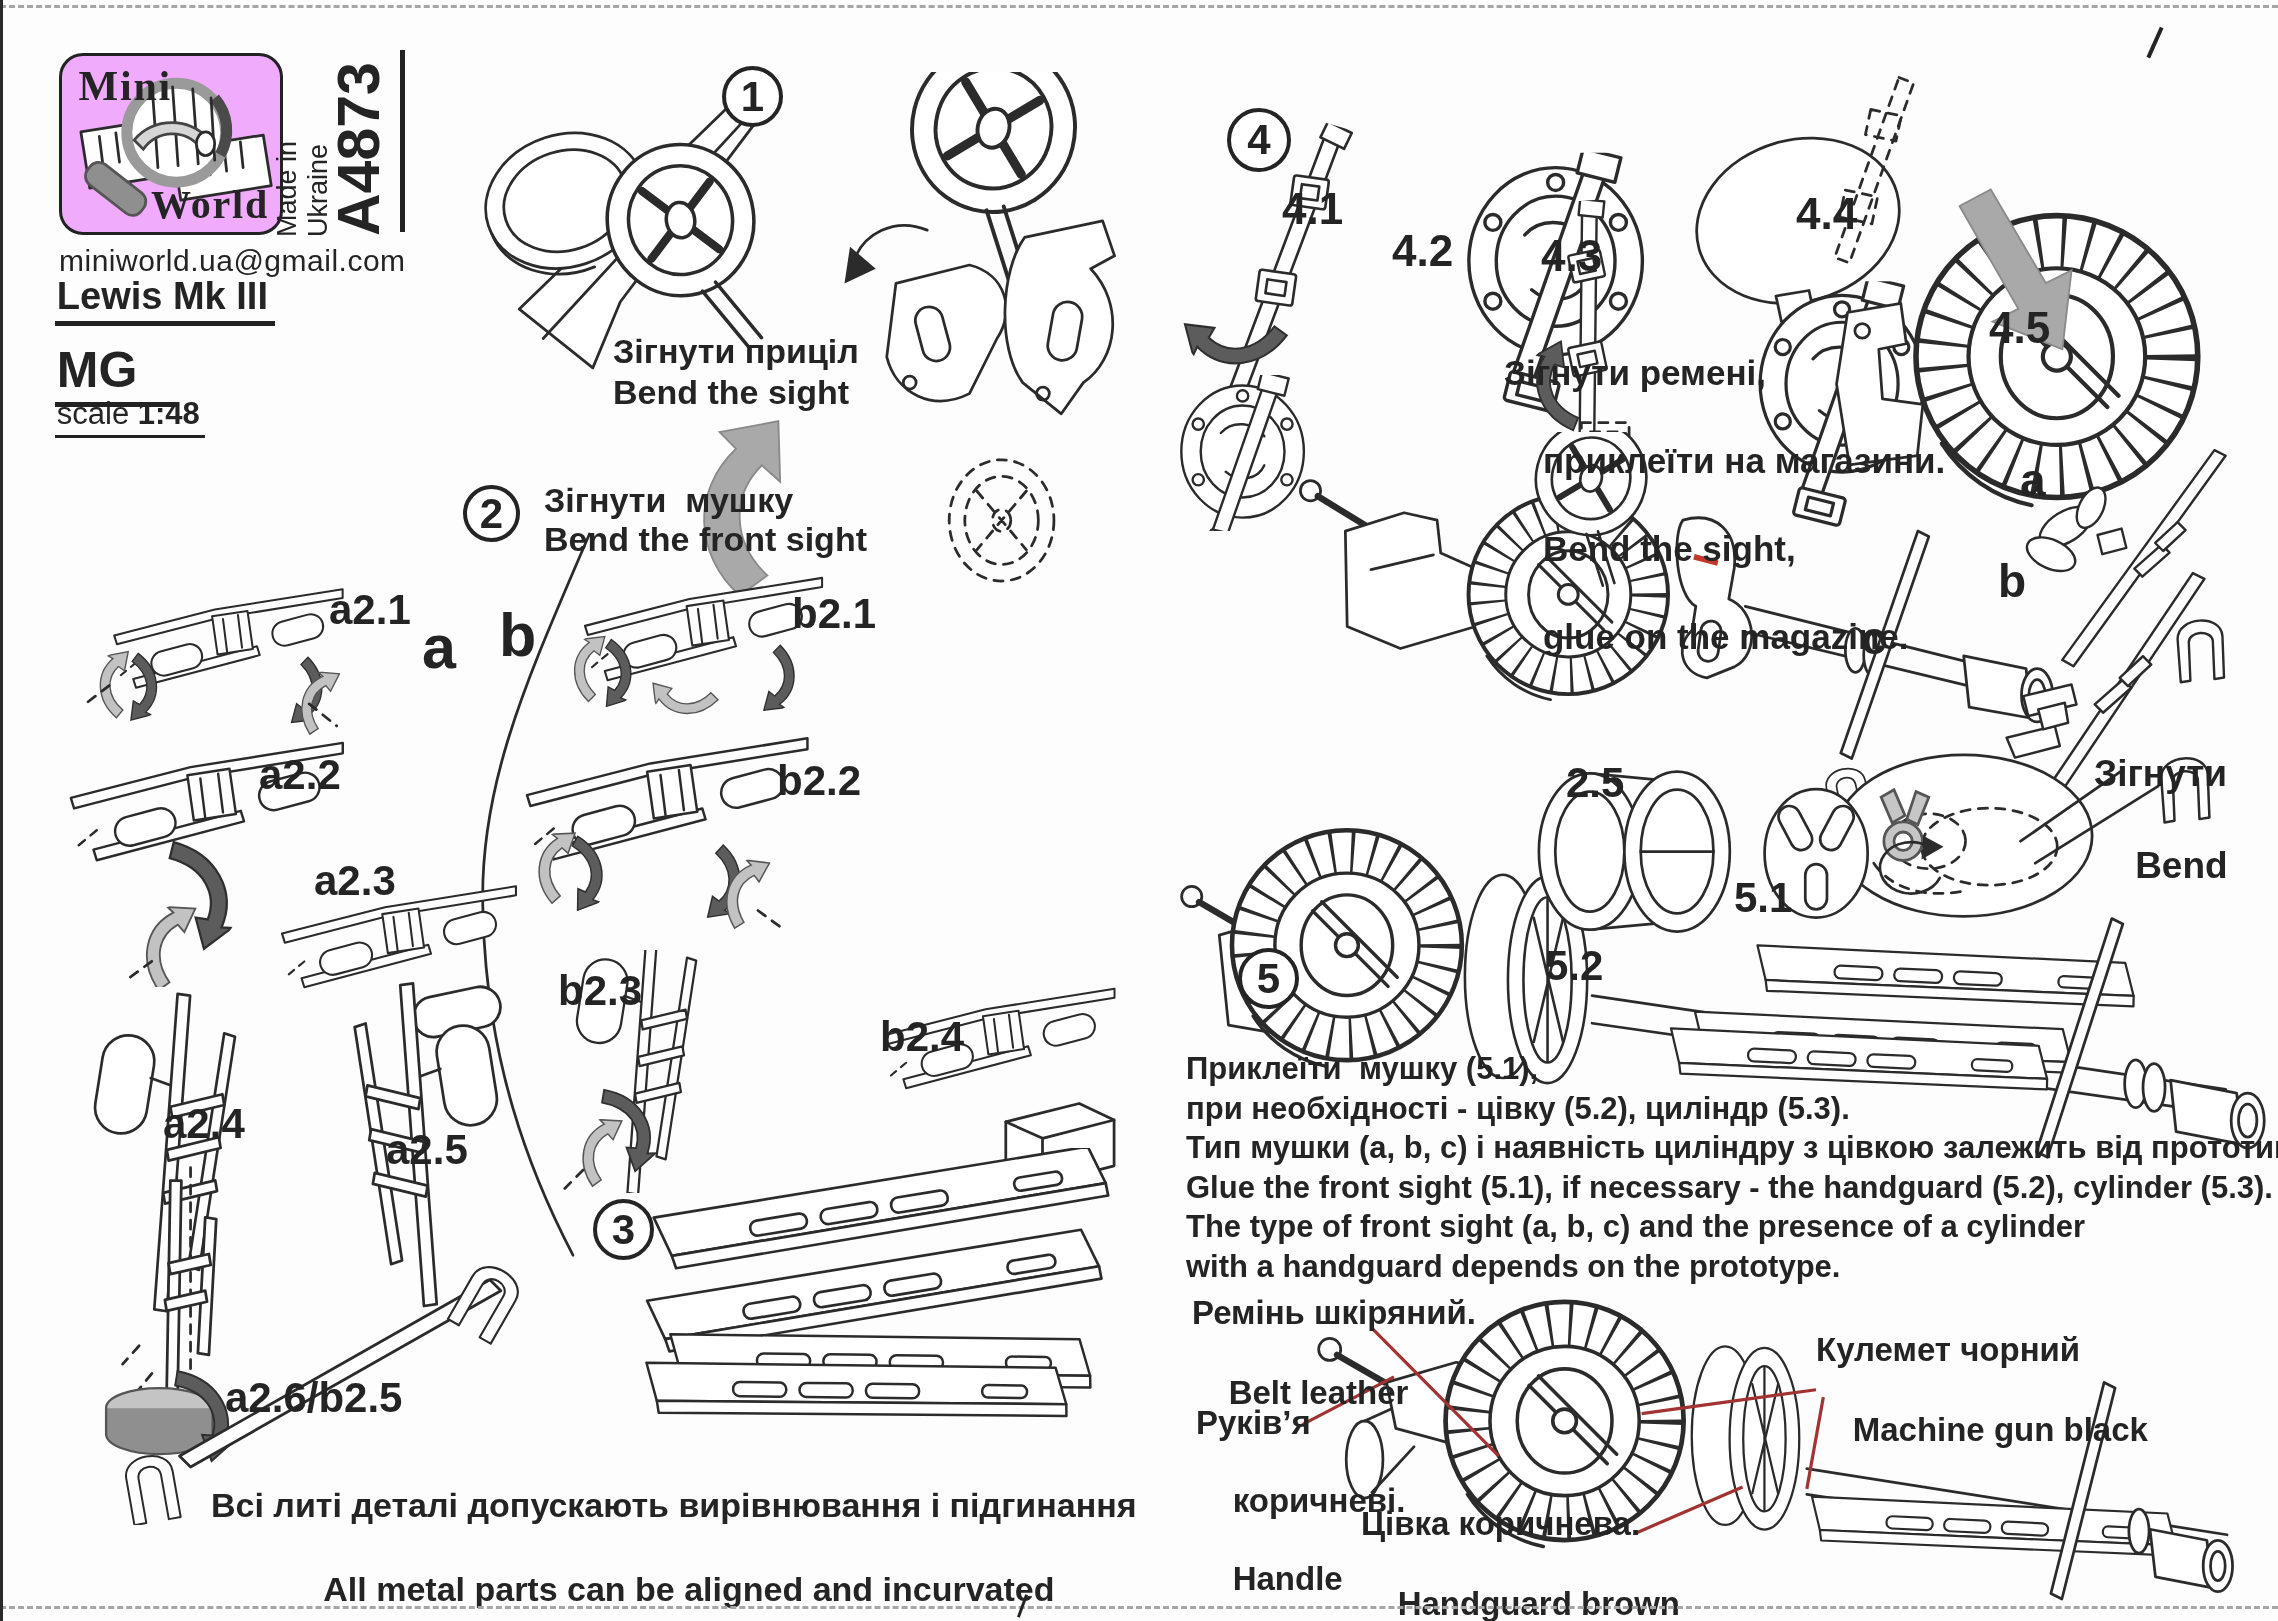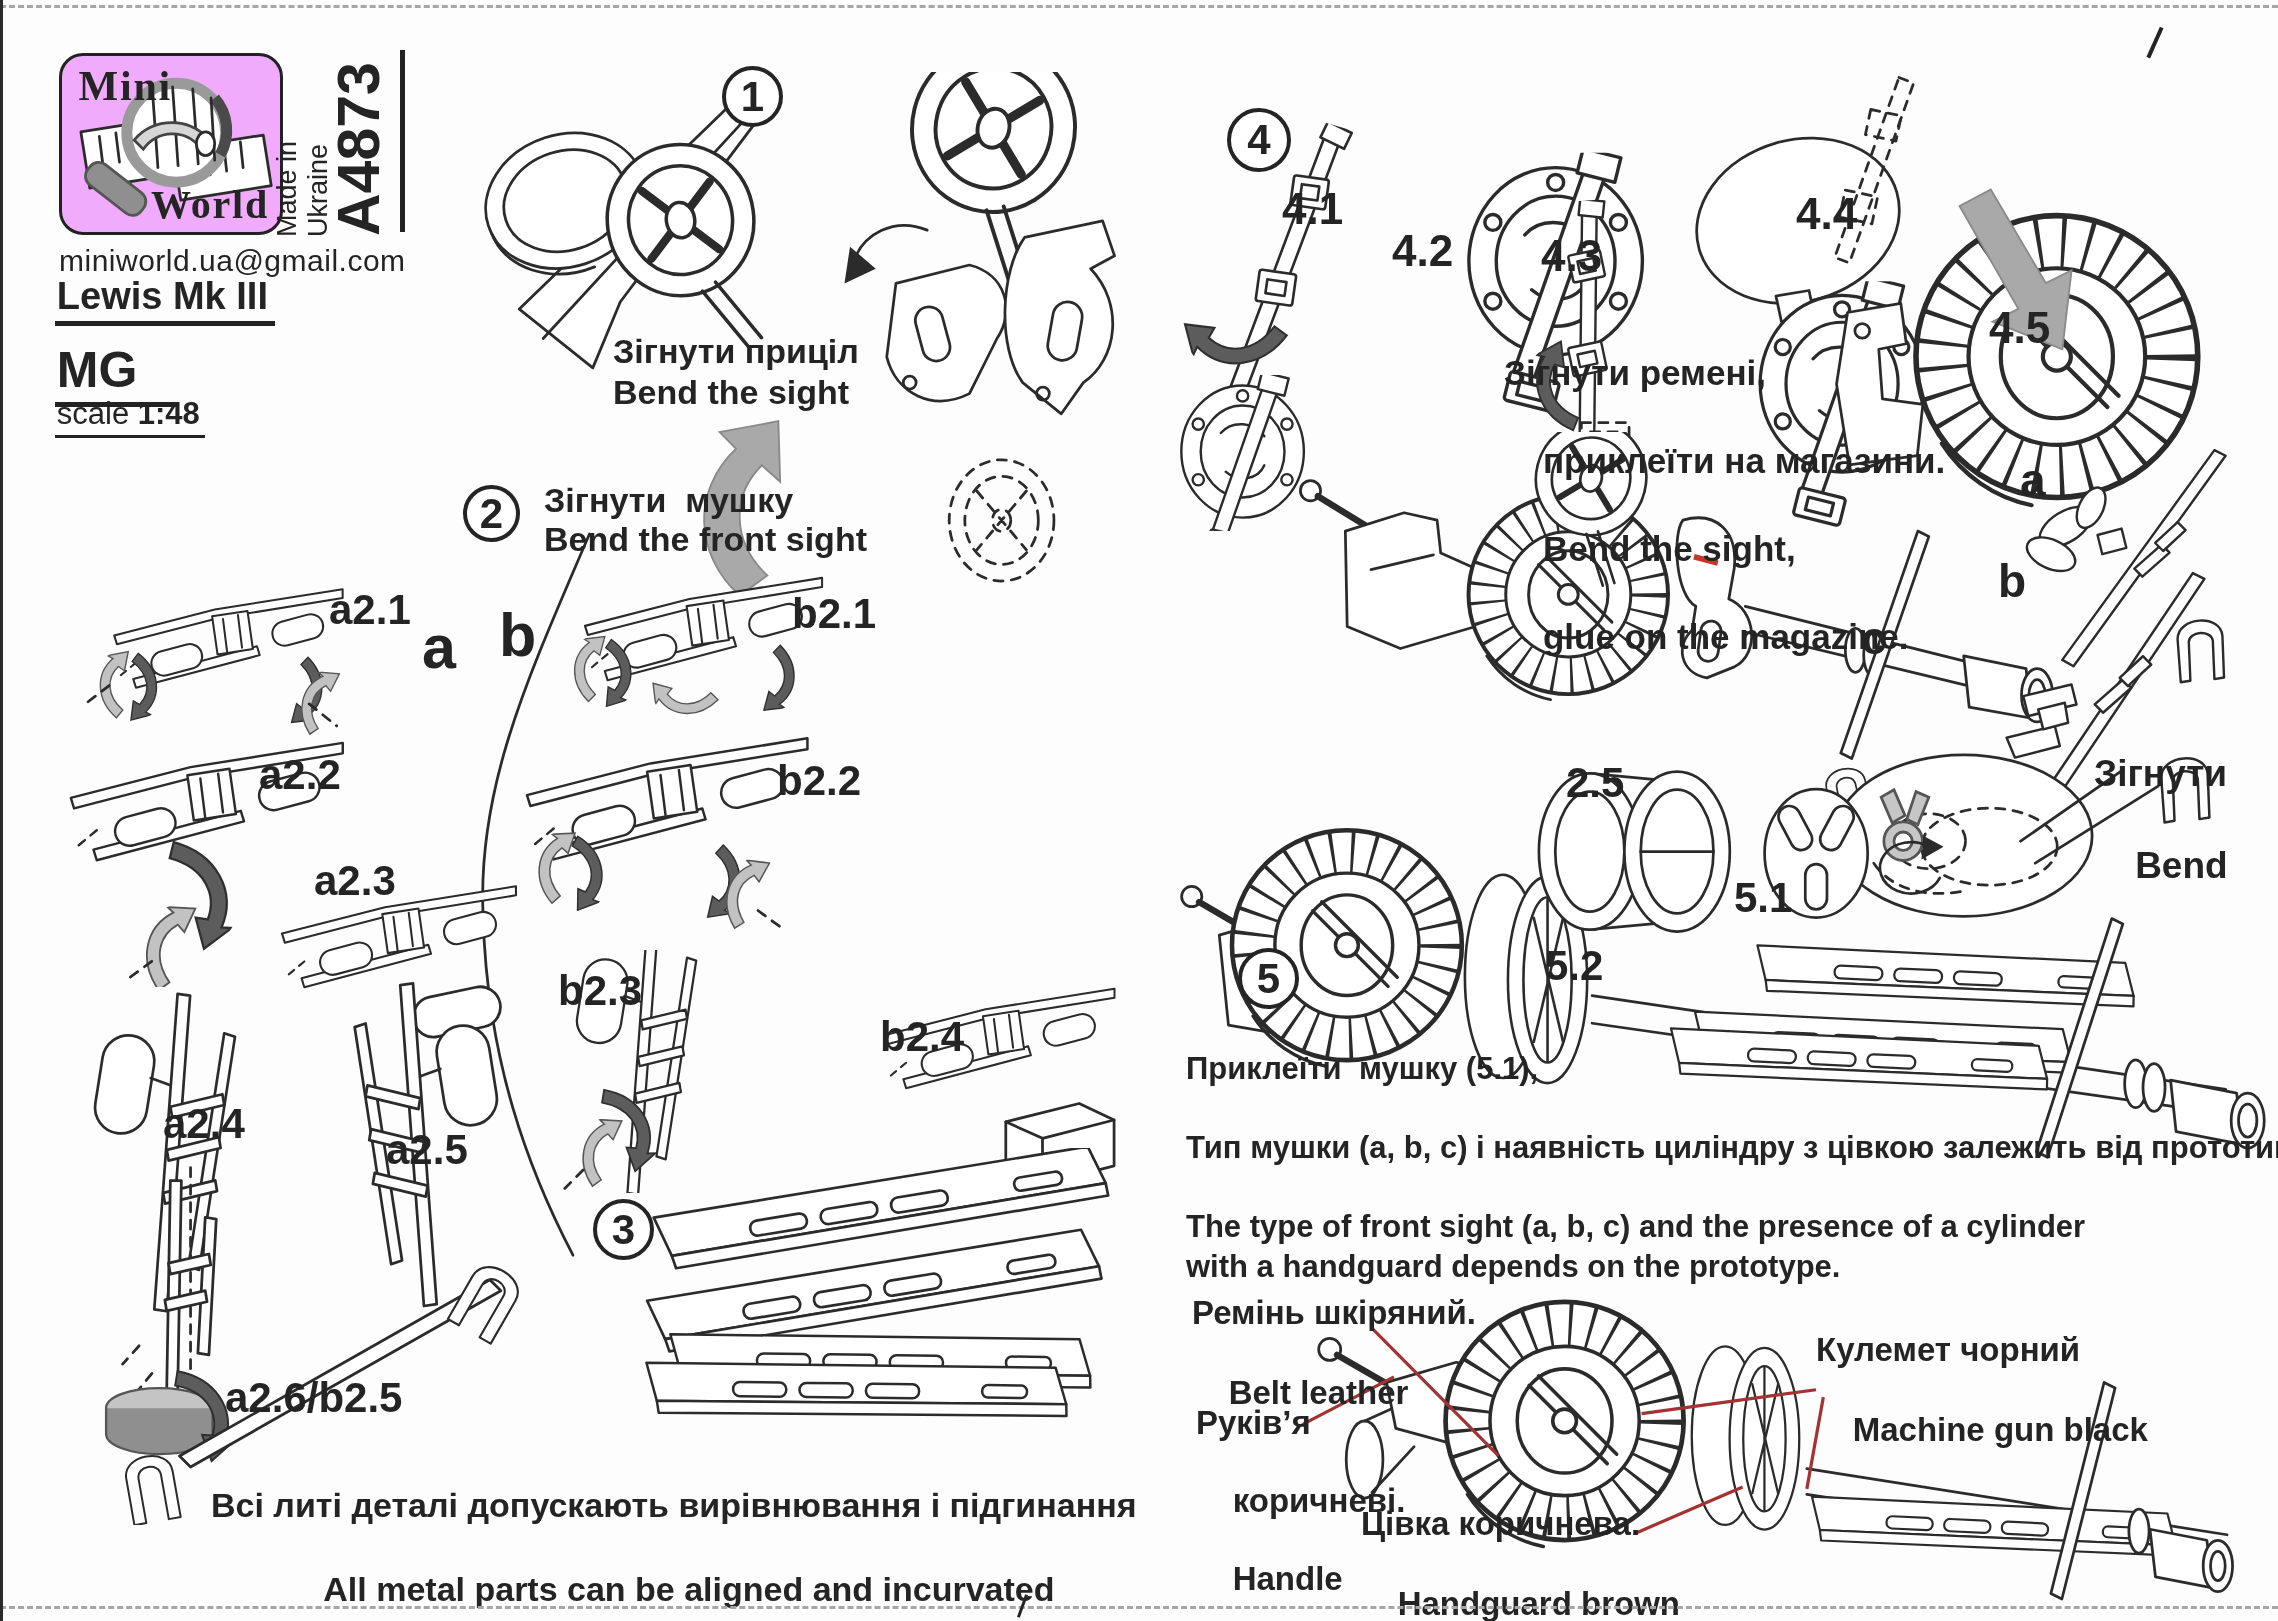--- a/index.html
+++ b/index.html
@@ -462,21 +462,23 @@
     <polygon points="1106,378 1178,392 1184,448 1112,434" class="lnw"></polygon>
     <ellipse cx="1190" cy="422" rx="18" ry="30" class="lnw"></ellipse>
     <ellipse cx="1190" cy="422" rx="10" ry="18" class="ln"></ellipse>
     <use href="#sym-cup" x="408" y="30" width="238" height="198"></use>
     <use href="#sym-disc-slot" x="656" y="52" width="128" height="158"></use>
   </svg>
   <div class="txt" style="left:1566px;top:759px;font-size:42px">2.5</div>
   <div class="txt" style="left:1734px;top:874px;font-size:42px">5.1</div>
   <div class="txt" style="left:1545px;top:942px;font-size:42px">5.2</div>
   <div class="txt" style="left:1186px;top:1052px;font-size:31px">Приклеїти  мушку (5.1),</div>
+  <div class="txt" style="left:1186px;top:1092px;font-size:31px">при необхідності - цівку (5.2), циліндр (5.3).</div>
   <div class="txt" style="left:1186px;top:1131px;font-size:31px">Тип мушки (a, b, c) і наявність циліндру з цівкою залежить від прототипу.</div>
+  <div class="txt" style="left:1186px;top:1171px;font-size:31px">Glue the front sight (5.1), if necessary - the handguard (5.2), cylinder (5.3).</div>
   <div class="txt" style="left:1186px;top:1210px;font-size:31px">The type of front sight (a, b, c) and the presence of a cylinder</div>
   <div class="txt" style="left:1186px;top:1250px;font-size:31px">with a handguard depends on the prototype.</div>
 
   <svg class="illus" style="left:1276px;top:1265px" width="1002" height="356" viewBox="0 0 1091 388">
     <circle cx="58" cy="92" r="12" class="lnw"></circle>
     <path d="M66,98 L118,128" class="ln thk"></path>
     <ellipse cx="96" cy="212" rx="20" ry="42" class="lnw"></ellipse>
     <path d="M96,170 L140,150 M104,248 L150,198" class="ln"></path>
     <path d="M120,128 L196,106 L244,118 L250,160 L196,196 L130,178 Z" class="lnw"></path>
     <use href="#sym-ribbed-drum" x="172" y="28" width="284" height="284"></use>

